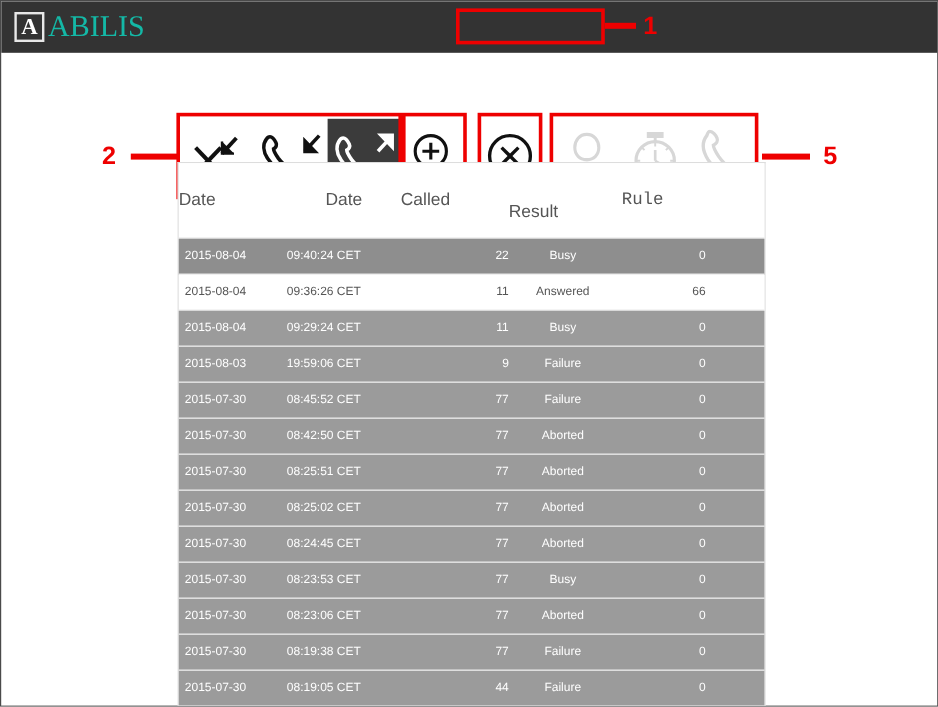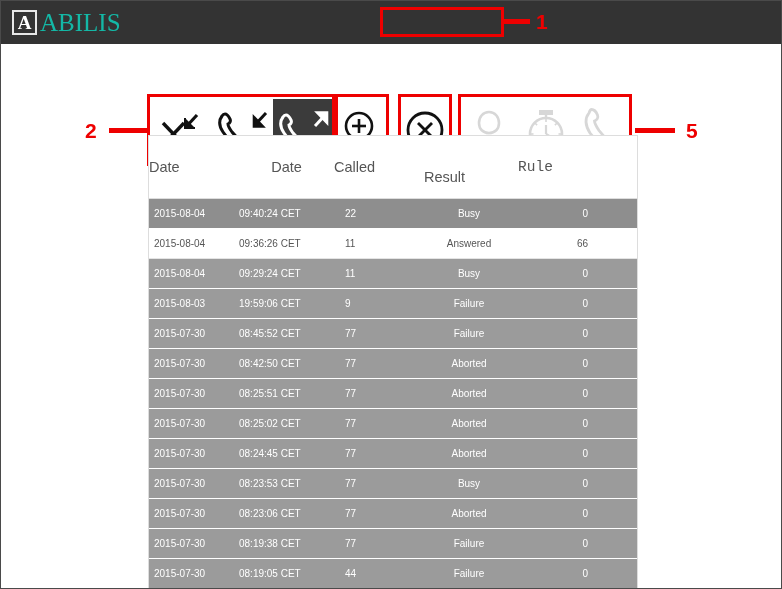--- a/index.html
+++ b/index.html
@@ -162,21 +162,21 @@
     border-bottom: 1px solid #e4e4e4;
   }
   .trow.sel {
     background: #8e8e8e;
   }
   .td { box-sizing: border-box; }
 
   
   .c-date     { width: 90px;  padding-left: 5px;  text-align: left; }
   .c-time     { width: 95px;  text-align: left; }
-  .c-called   { width: 90px;  padding-left: 11px; text-align: left; }
+  .c-called   { width: 90px;  padding-left: 11px; text-align: right; }
   .c-result   { width: 90px;  text-align: center; }
   .c-duration { width: 80px;  text-align: right; padding-right: 6px; }
   .c-rule     { width: 43px;  text-align: center; }
 
   .th.c-date     { width: 90px;  padding-left: 0;  text-align: left; }
   .th.c-time     { width: 95px;  text-align: center; }
   .th.c-called   { width: 90px;  padding-left: 0;  text-align: left; }
   .th.c-result   { width: 90px;  text-align: left; margin-top: 21px; }
   .th.c-duration { width: 80px;  text-align: center; padding-right: 0; }
   .th.c-rule     { width: 43px;  text-align: center; font-family: Liberation Mono, monospace; }

